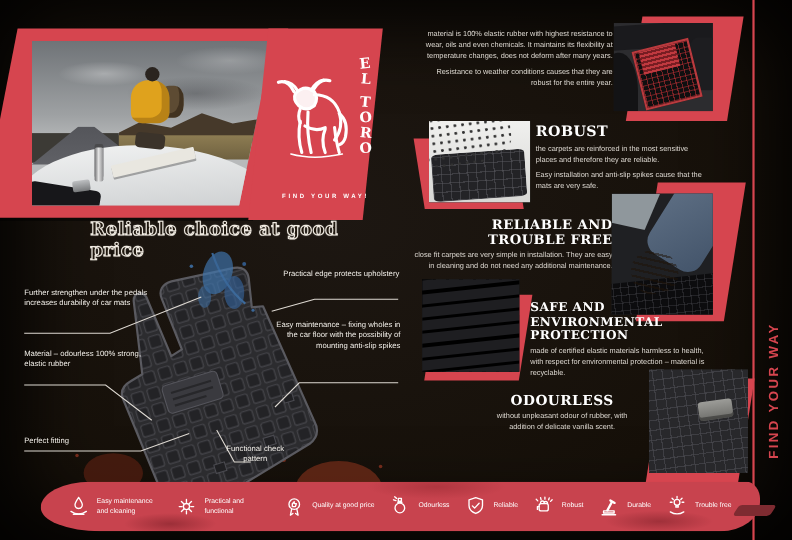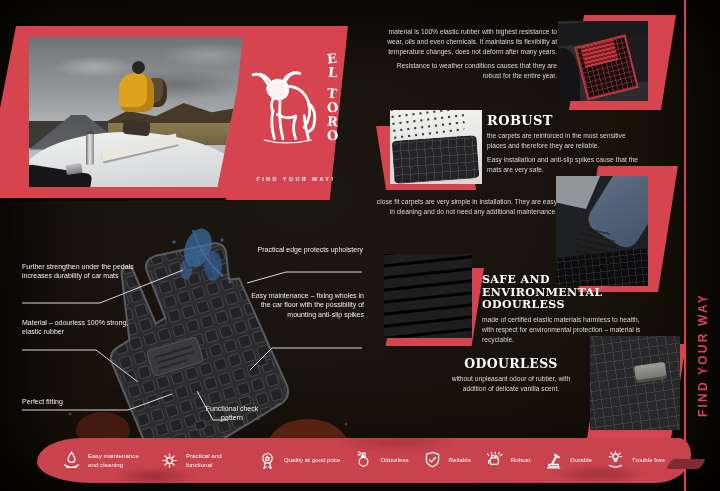--- a/index.html
+++ b/index.html
@@ -213,20 +213,21 @@
         <span class="gap"></span>
         <span>T</span>
         <span>O</span>
         <span>R</span>
         <span>O</span>
       </div>
       <div class="logo-tag">FIND YOUR WAY!</div>
     </div>
   </div>
 
+  <div class="abs headline">Reliable choice at good price</div>
 
   <svg class="abs mat-svg" width="372" height="272" viewBox="0 0 372 272">
     <defs>
       <pattern id="gpat" width="15" height="15" patternUnits="userSpaceOnUse">
         <rect width="15" height="15" fill="#2c2c2f"></rect>
         <rect x="1.5" y="1.5" width="11" height="11" rx="2" fill="#232326" stroke="#47474c" stroke-width="1"></rect>
       </pattern>
     </defs>
 
     <g opacity=".9">
@@ -302,37 +303,38 @@
       <div class="p2-base"></div>
       <div class="p2-flap"></div>
   </div>
   <div class="sec sec2">
     <div class="t">ROBUST</div>
     <div class="b">the carpets are reinforced in the most sensitive places and therefore they are reliable.</div>
     <div class="b b2">Easy installation and anti-slip spikes cause that the mats are very safe.</div>
   </div>
 
   <div class="sec sec3">
+    <div class="t">RELIABLE AND TROUBLE FREE</div>
     <div class="b">close fit carpets are very simple in installation. They are easy in cleaning and do not need any additional maintenance.</div>
   </div>
   <div class="red-shape rs3"></div>
   <div class="photo ph3">
     <div class="p3-bg"></div>
       <div class="p3-window"></div>
       <div class="p3-leg"></div>
     <div class="p3-mat"></div>
       <div class="p3-boot"></div>
   </div>
 
   <div class="red-shape rs4"></div>
   <div class="photo ph4">
     <div class="p4-bg"></div>
   </div>
   <div class="sec sec4">
-    <div class="t">SAFE AND ENVIRONMENTAL ODOURLESS</div>
+    <div class="t">SAFE AND ENVIRONMENTAL PROTECTION</div>
     <div class="b">made of certified elastic materials harmless to health, with respect for environmental protection – material is recyclable.</div>
   </div>
 
   <div class="sec sec5">
     <div class="t">ODOURLESS</div>
     <div class="b">without unpleasant odour of rubber, with addition of delicate vanilla scent.</div>
   </div>
   <div class="red-shape rs5"></div>
   <div class="photo ph5">
     <div class="p5-bg"></div>

